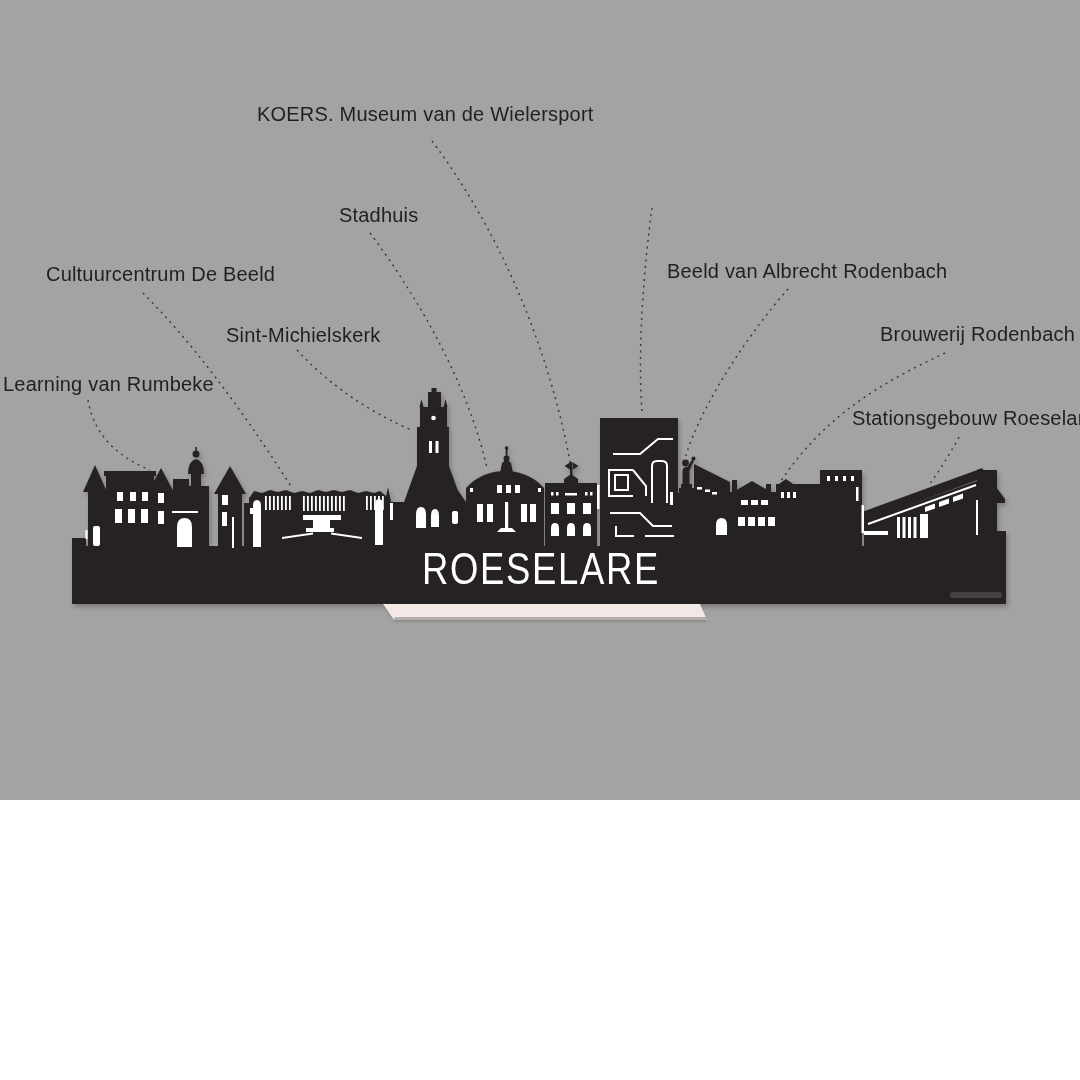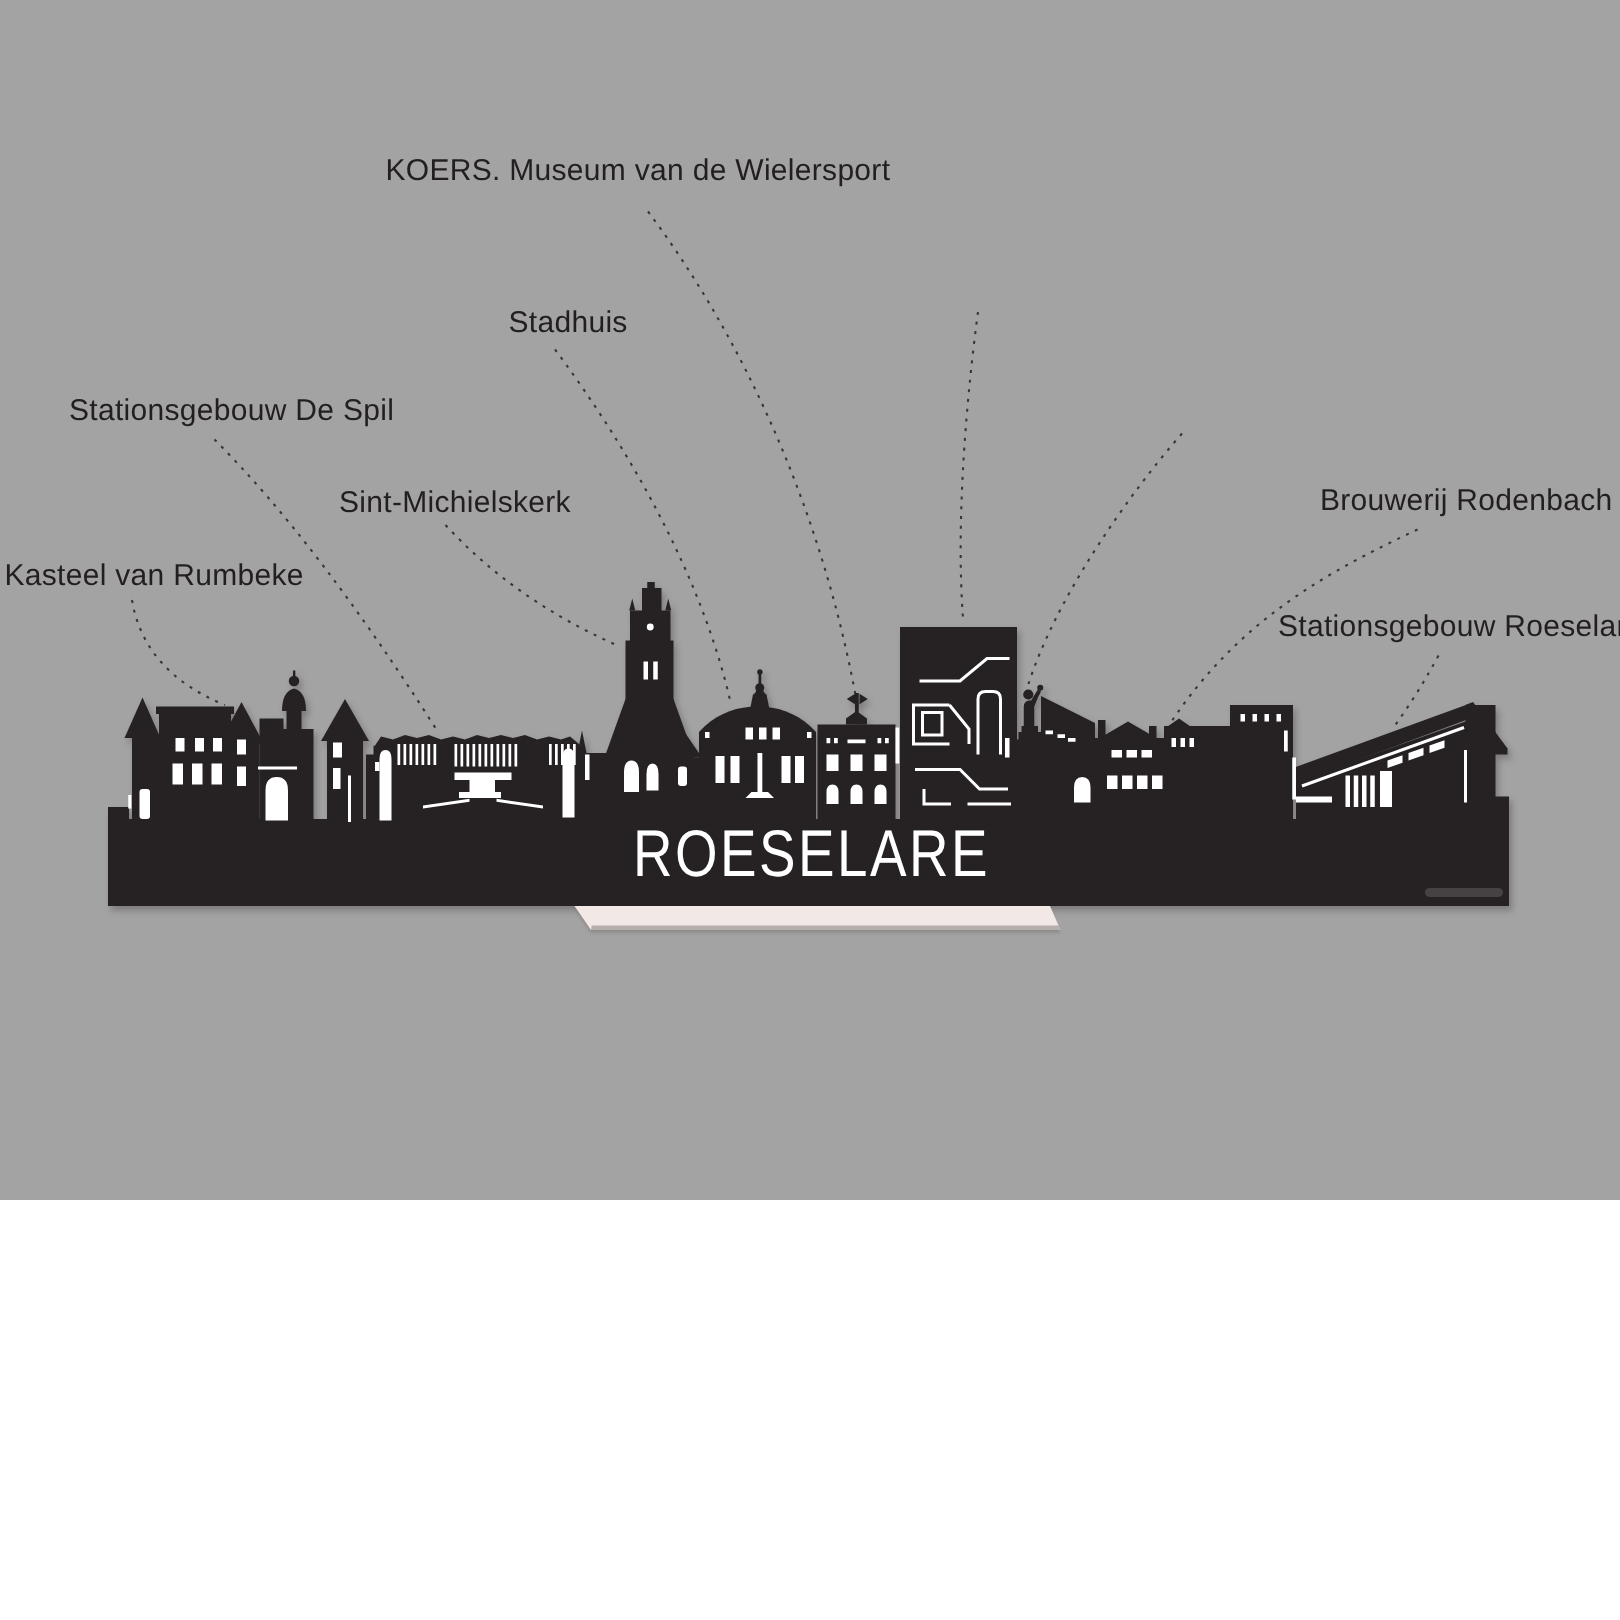--- a/index.html
+++ b/index.html
@@ -30,24 +30,25 @@
   .stand-edge{fill:#b5aeac;}
   .cityname{fill:#ffffff;font-family:"Liberation Sans",sans-serif;font-size:44px;letter-spacing:2px;}
 </style>
 </head>
 <body>
 
 <div class="canvas">
 
   <div class="label" id="lbl-koers">KOERS. Museum van de Wielersport</div>
   <div class="label" id="lbl-stadhuis">Stadhuis</div>
-  <div class="label" id="lbl-cultuur">Stationsgebouw De Spil</div>
+  <div class="label" id="lbl-beeld">Beeld van Albrecht Rodenbach</div>
+  <div class="label" id="lbl-cultuur">Cultuurcentrum De Beeld</div>
   <div class="label small" id="lbl-sint">Sint-Michielskerk</div>
   <div class="label" id="lbl-brouwerij">Brouwerij Rodenbach</div>
-  <div class="label" id="lbl-kasteel">Kasteel van Rumbeke</div>
+  <div class="label" id="lbl-kasteel">Learning van Rumbeke</div>
   <div class="label" id="lbl-station">Stationsgebouw Roeselare</div>
 
   <svg class="art" viewBox="0 0 1080 1080">
 
     <g>
       <path class="leader" d="M432 141 C495 225 548 340 571 467"></path>
       <path class="leader" d="M652 208 C645 260 637 345 642 412"></path>
       <path class="leader" d="M370 233 C420 300 468 385 487 468"></path>
       <path class="leader" d="M788 289 C752 330 703 400 685 458"></path>
       <path class="leader" d="M143 293 Q212 362 292 488"></path>

